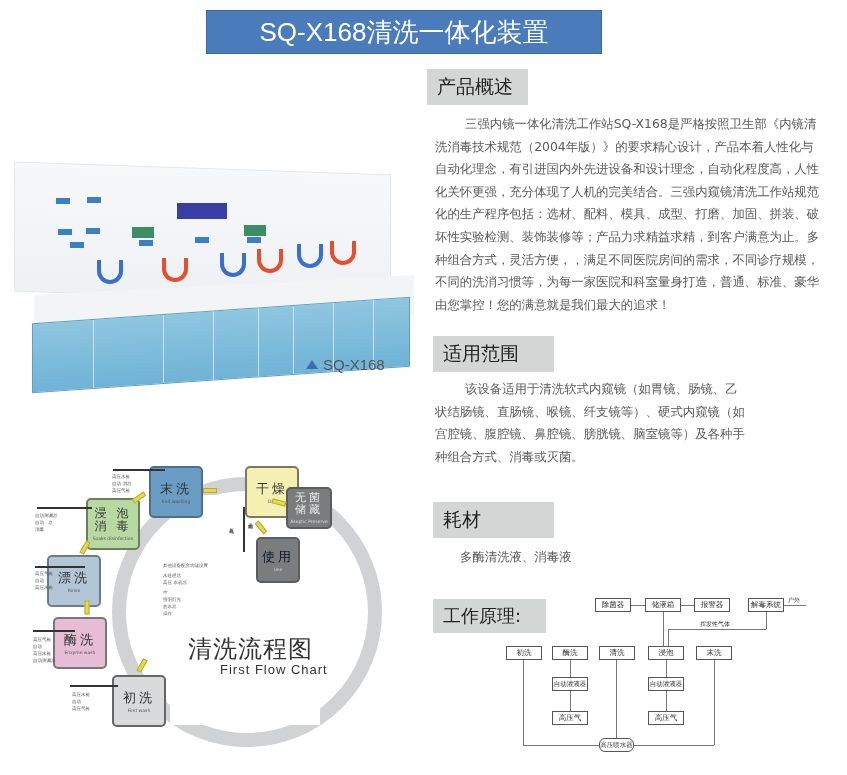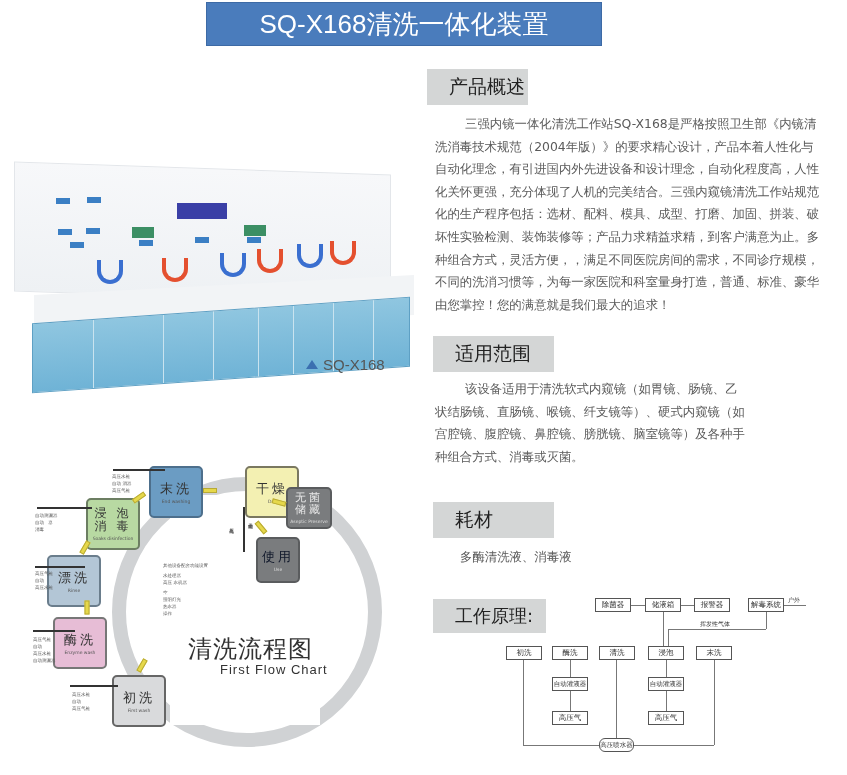--- a/index.html
+++ b/index.html
@@ -1,18 +1,18 @@
 <!DOCTYPE html>
 <html><head>
 <meta charset="utf-8">
 <style>
   * { box-sizing: border-box; margin: 0; padding: 0; }
   body { width: 847px; height: 775px; background: #ffffff; font-family: "DejaVu Sans", sans-serif; position: relative; overflow: hidden; color: #555; }
-  .title-banner { position: absolute; left: 206px; top: 2px; width: 396px; height: 44px; background: #4a7cbc; border: 1px solid #3d6aa5; display: flex; align-items: center; justify-content: center; color: #fff; font-size: 26px; font-family: "Liberation Sans", "DejaVu Sans", sans-serif; letter-spacing: 0px; }
-  .section-head { position: absolute; background: #d4d6d6; color: #222; font-size: 19px; display: flex; align-items: center; padding-left: 22px; height: 36px; }
+  .title-banner { position: absolute; left: 206px; top: 10px; width: 396px; height: 44px; background: #4a7cbc; border: 1px solid #3d6aa5; display: flex; align-items: center; justify-content: center; color: #fff; font-size: 26px; font-family: "Liberation Sans", "DejaVu Sans", sans-serif; letter-spacing: 0px; }
+  .section-head { position: absolute; background: #d4d6d6; color: #222; font-size: 19px; display: flex; align-items: center; padding-left: 10px; height: 36px; }
   .para { position: absolute; font-size: 12.4px; line-height: 22.6px; color: #5a5a5a; text-align: justify; }
   .indent { display: inline-block; width: 30px; }
 
   
   .photo { position: absolute; left: 12px; top: 165px; width: 395px; height: 218px; }
   .photo .wall { position: absolute; left: 2px; top: 3px; width: 377px; height: 130px; background: linear-gradient(180deg,#f7f8fa 0%,#eef1f4 100%); transform: skewY(2deg); border: 1px solid #e3e6ea; }
   .photo .counter { position: absolute; left: 22px; top: 120px; width: 380px; height: 40px; background: #f2f4f6; transform: skewY(-3deg); }
   .photo .cabinet { position: absolute; left: 20px; top: 145px; width: 378px; height: 70px; background: linear-gradient(180deg,#8fc6e0 0%,#6fb3d6 100%); transform: skewY(-4deg); border: 1px solid #5ea0c4; }
   .photo .cab-line { position: absolute; top: 0; bottom: 0; width: 1px; background: #c9e3ef; }
   .photo .hose { position: absolute; width: 26px; height: 24px; border: 4px solid; border-top: none; border-radius: 0 0 14px 14px; }

